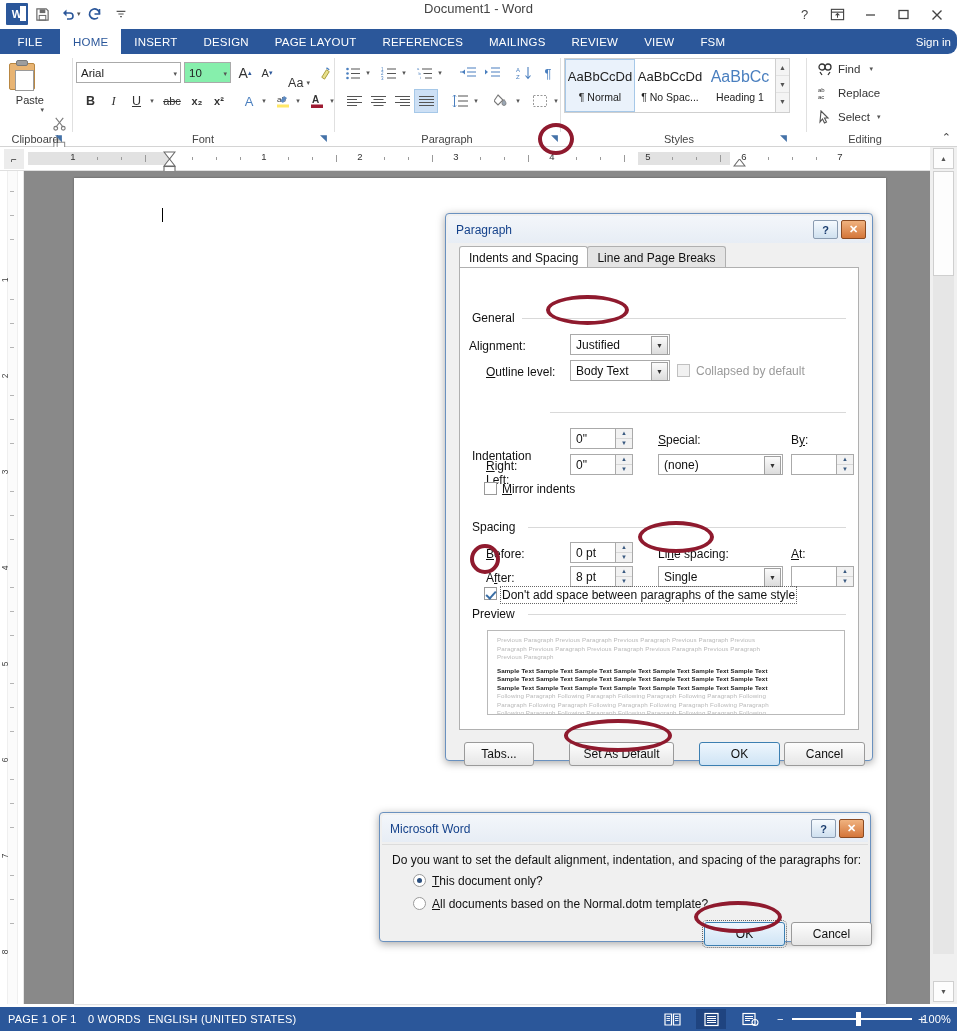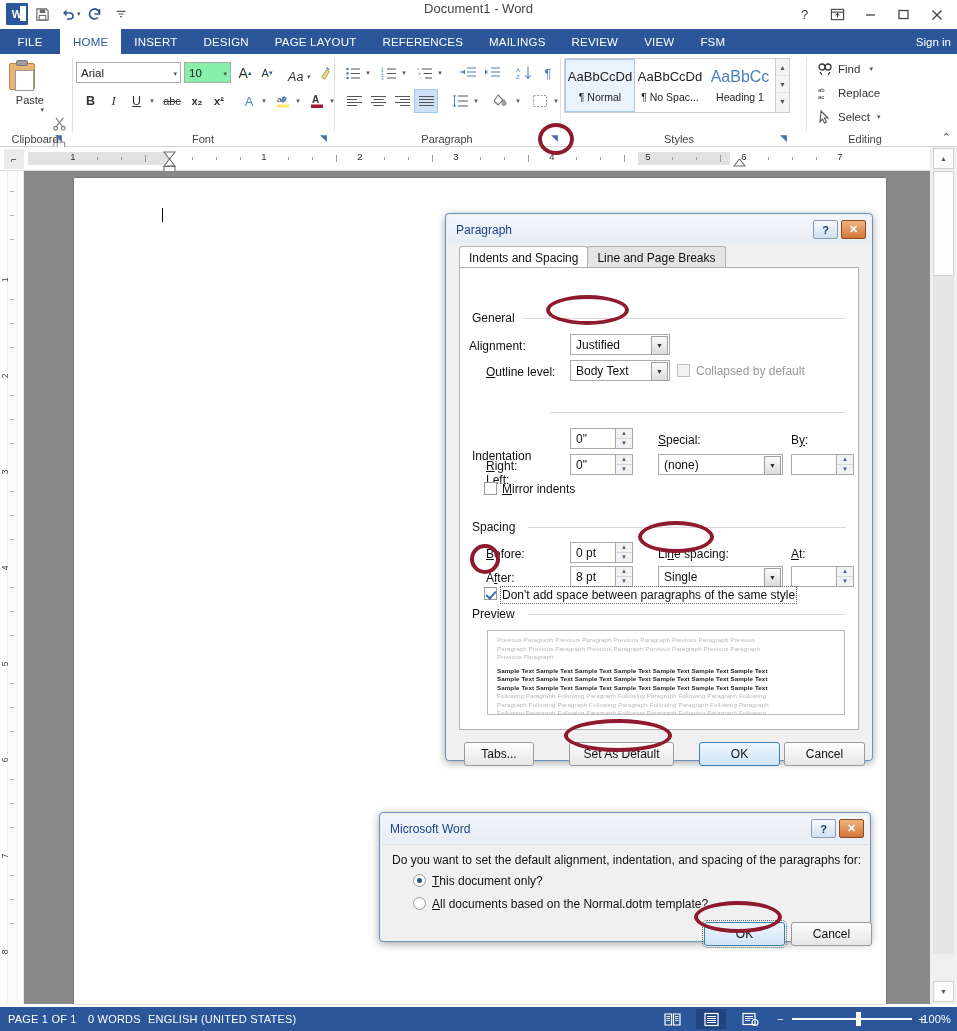--- a/index.html
+++ b/index.html
@@ -38,20 +38,21 @@
   .wincontrols { position: absolute; right: 4px; top: 0; height: 29px; display: flex; align-items: center; }
   .wc {
     width: 33px; height: 26px; display:flex; align-items:center; justify-content:center;
     color:#444; font-size: 13px;
   }
 
   
   .tabbar {
     position: absolute; left: 0; top: 29px; width: 957px; height: 25px;
     background: #2b579a;
+    border-radius: 9px;
   }
   .tab-file {
     position: absolute; left: 0; top: 0; width: 60px; height: 25px;
     background: #2b579a; color: #fff; font-size: 11.5px;
     display:flex; align-items:center; justify-content:center; letter-spacing:.2px;
   }
   .tabs { position: absolute; left: 60px; top: 0; height: 25px; display: flex; }
   .tab {
     height: 25px; padding: 0 13px; display: flex; align-items: center;
     color: #ffffff; font-size: 11.5px; letter-spacing: .2px; white-space: nowrap;
@@ -383,21 +384,21 @@
           <span class="cb-caret">▾</span>
         </div>
         <div class="rbtn" style="left:160px; top:0; width:22px; font-size:14px;">
             <span>A</span>
             <span style="font-size:7px;color:#2b579a">▴</span>
           </div>
         <div class="rbtn" style="left:182px; top:0; width:22px; font-size:11px;">
             <span>A</span>
             <span style="font-size:7px;color:#2b579a">▾</span>
           </div>
-        <div class="rbtn" style="left:210px; top:4px; width:30px; font-size:12.5px;font-style:italic;">
+        <div class="rbtn" style="left:210px; top:10px; width:30px; font-size:12.5px;">
             <span>Aa</span>
             <span style="font-size:7px;color:#555;margin-left:3px">▾</span>
           </div>
         <div class="rbtn" style="left:242px; top:0; width:18px;">
           <svg width="15" height="15" viewBox="0 0 16 16">
               <path d="M4 12l5-8 3 2-5 8z" fill="#e8e08a" stroke="#a89a3a" stroke-width="1"></path>
               <path d="M9 2l3 2" stroke="#4a7fbf" stroke-width="1.4"></path>
             </svg>
         </div>
       </div>

